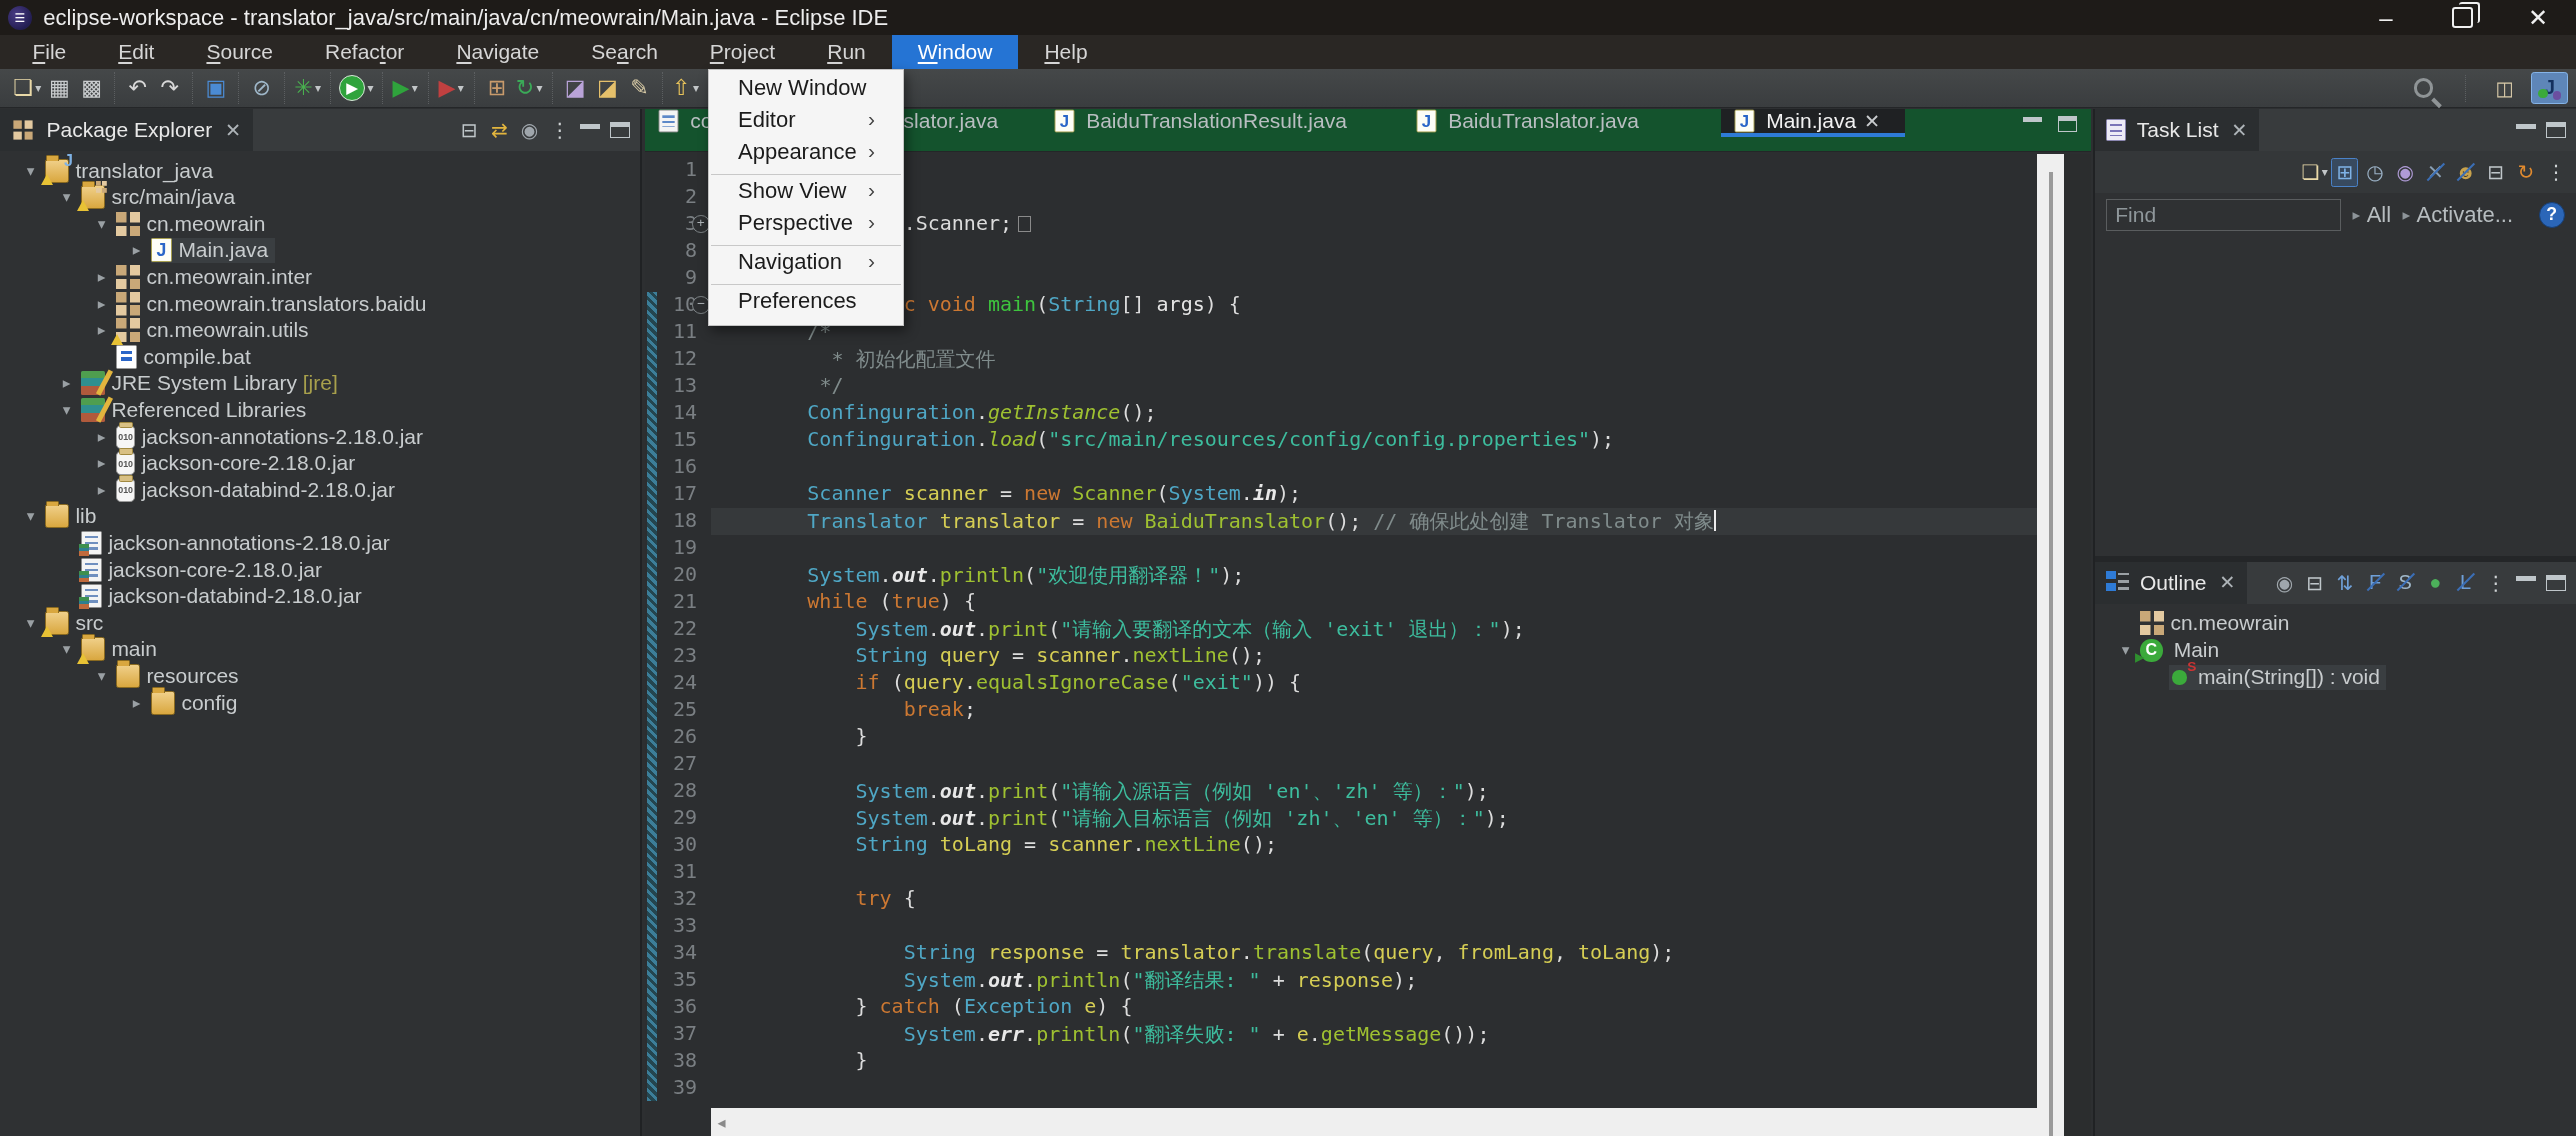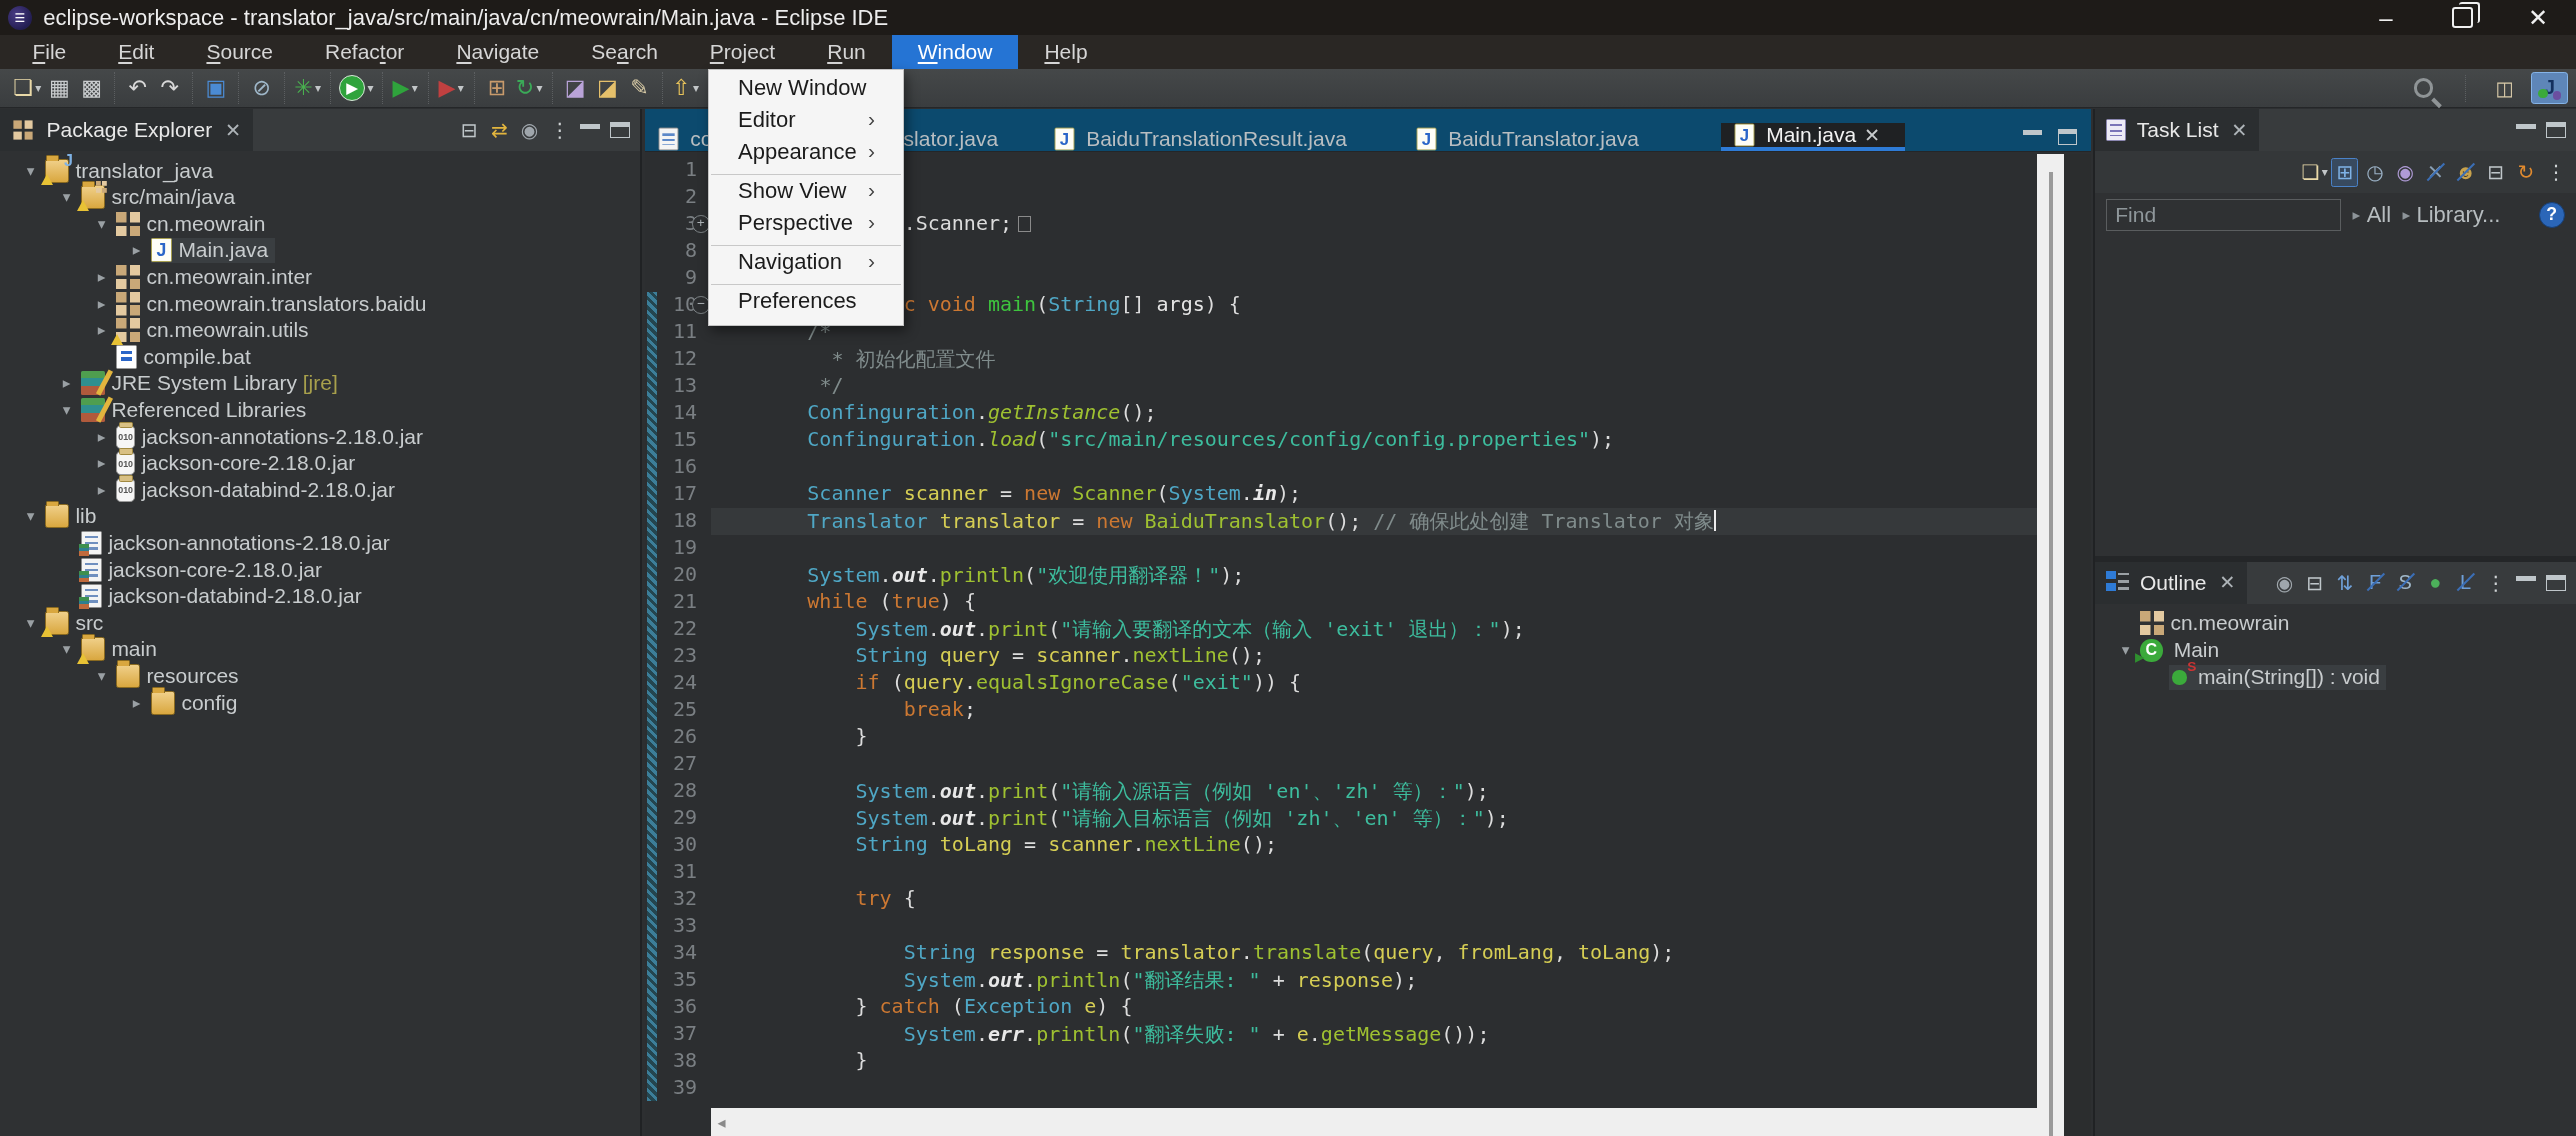--- a/index.html
+++ b/index.html
@@ -122,22 +122,22 @@
   .ovl-warn { position:absolute; left:-4.8px; bottom:-3.2px; width:0; height:0;
         border-left:6.4px solid transparent; border-right:6.4px solid transparent;
         border-bottom:11.3px solid #E8C235; }
   .ovl-grid { position:absolute; right:-3.2px; top:-4.8px; width:11.3px; height:11.3px; background:
         linear-gradient(#C9A878,#C9A878) 0 0/4.8px 4.8px no-repeat,
         linear-gradient(#E3C9A0,#E3C9A0) 6.4px 0/4.8px 4.8px no-repeat,
         linear-gradient(#E3C9A0,#E3C9A0) 0 6.4px/4.8px 4.8px no-repeat,
         linear-gradient(#C9A878,#C9A878) 6.4px 6.4px/4.8px 4.8px no-repeat; }
 
   
-  .tabbar { position:absolute; left:0; top:0; right:0; height:43px; background:#0c4a6e;
-            display:flex; align-items:flex-end; border-bottom:1.6px solid #242628; }
+  .tabbar { position:absolute; left:0; top:0; right:0; height:43px; background:#14532d;
+            display:flex; align-items:flex-start; border-bottom:1.6px solid #242628; }
   .etab { display:flex; align-items:center; gap:8px; padding:0 13px; color:#B9BEC1; font-size:21px;
           overflow:hidden; flex:none; }
   .etab .ic { transform:scale(.95); }
   .etab.active { background:#1F2123; color:#F2F2F2; border-bottom:4px solid #2E7BD6; }
   .etab .x { color:#C9CCCE; font-size:19.3px; }
   .ed-minmax { margin-left:auto; display:flex; align-items:center; gap:8px; padding-right:9.7px; }
 
   .ed-scroll { position:absolute; left:0; top:45px; right:54px; bottom:29px; overflow:hidden;
                background:#2C2E30; }
   .gutter { position:absolute; left:0; top:0; bottom:0; width:66px; }
@@ -711,21 +711,21 @@
         </div>
     </div>
     <div class="findrow">
       <input class="find-in" placeholder="Find" style="">
       <span class="scope">
           <span class="tri">▸</span>
           <span>All</span>
         </span>
       <span class="scope">
           <span class="tri">▸</span>
-          <span>Library...</span>
+          <span>Activate...</span>
         </span>
       <span class="help-q">?</span>
     </div>
     <div style="height:320px"></div>
     <div class="sash"></div>
     <div class="phead">
       <div class="vtab">
         <span class="ic i-outline">
             <span class="bars"></span>
           </span>

